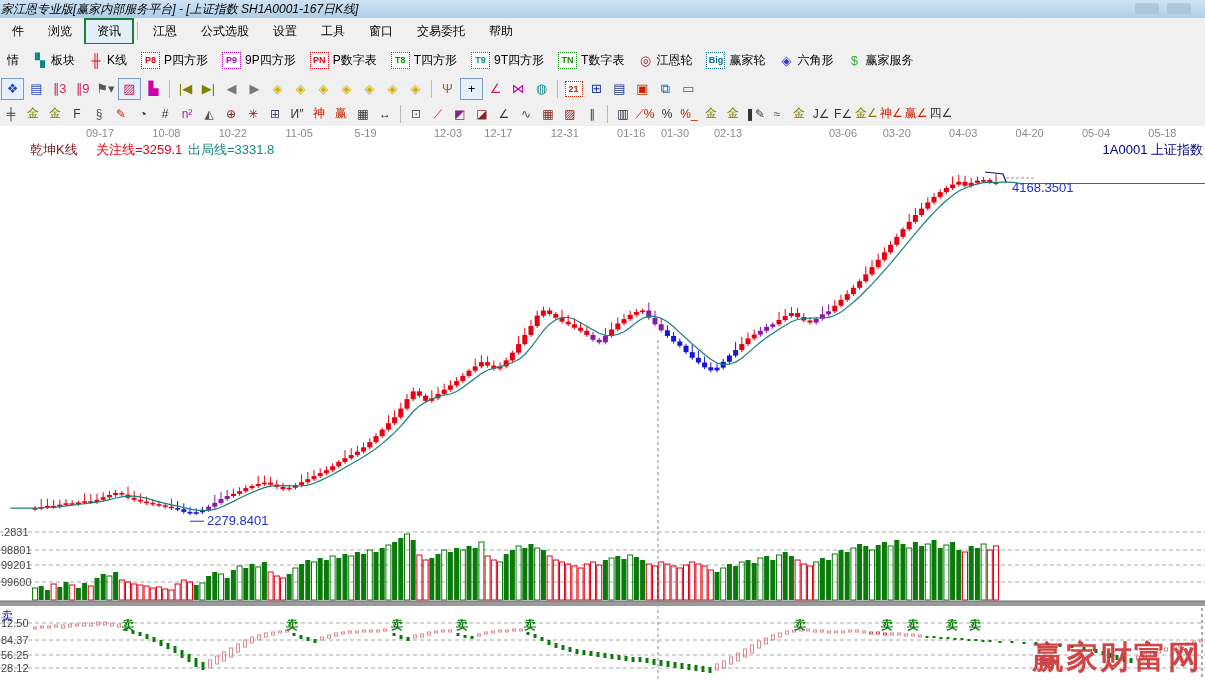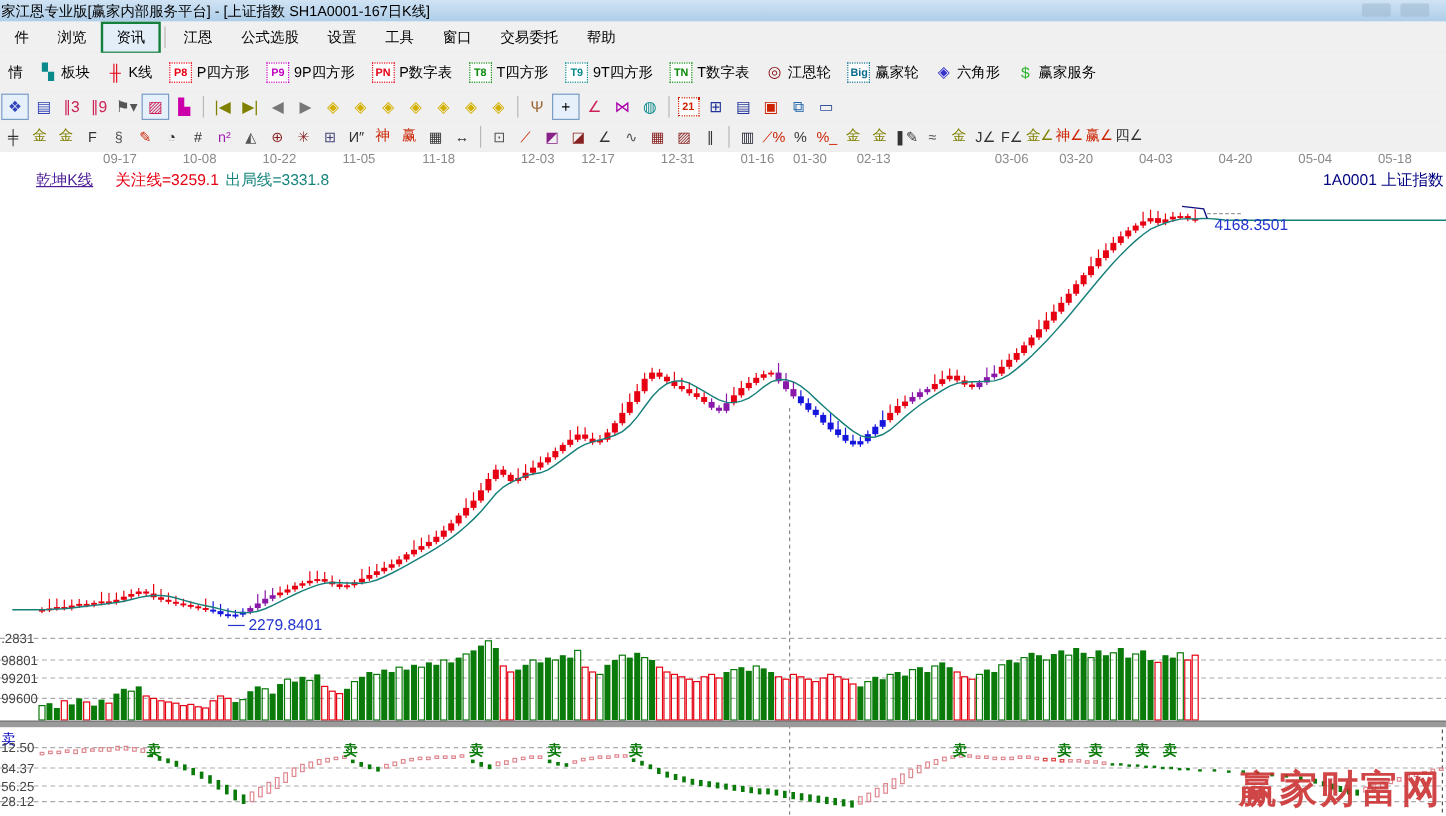--- a/index.html
+++ b/index.html
@@ -1,21 +1,21 @@
 <!DOCTYPE html>
 <html><head>
 <meta charset="utf-8">
 <style>
   html,body{margin:0;padding:0;background:#fff;}
   #app{position:relative;width:1205px;height:680px;overflow:hidden;background:#fff;
        font-family:"Liberation Sans","DejaVu Sans",sans-serif;font-size:12px;color:#000;}
   
   #titlebar{position:absolute;left:0;top:0;width:1205px;height:18px;
     background:linear-gradient(#cfe3f4,#aecde8);display:flex;align-items:center;
-    font-size:12px;color:#000;white-space:nowrap;overflow:hidden;}
+    font-size:12px;color:#000;white-space:nowrap;overflow:hidden;font-style:italic;}
   #titlebar .t{padding-left:1px;}
   .winbtns{position:absolute;right:14px;top:3px;display:flex;gap:8px;}
   .winbtns span{width:24px;height:11px;background:#9fb8cf;border-radius:2px;opacity:.55;}
   
   #menubar{position:absolute;left:0;top:18px;width:1205px;height:26px;background:#f0f0f0;
     border-bottom:1px solid #d5d5d5;display:flex;align-items:center;}
   .menu-item{padding:4px 12px;white-space:nowrap;cursor:default;}
   .menu-item.sel{background:#e3eef9;border:2px solid #15803d;padding:3px 11px;}
   .menu-sep{width:1px;height:18px;background:#b8b8b8;margin:0 3px;}
   
@@ -33,21 +33,21 @@
   .ibtn .badge{width:16px;height:14px;}
   .tb-sep{width:1px;height:18px;background:#b8b8b8;margin:0 4px;}
   .ibtn-sm{display:inline-flex;align-items:center;justify-content:center;min-width:20px;height:19px;
     margin:0 1px;font-size:12px;}
   
   #chart{position:absolute;left:0;top:126px;width:1205px;height:554px;background:#fff;}
   #dates{position:absolute;left:0;top:0;width:1205px;height:14px;}
   .dlab{position:absolute;top:1px;width:50px;margin-left:-25px;text-align:center;
     color:#8a8a8a;font-size:11px;}
   #chead{position:absolute;left:0;top:15px;width:1205px;height:16px;font-size:13px;}
-  #chead .h-name{position:absolute;left:30px;color:#4c1d95;text-decoration:underline;}
+  #chead .h-name{position:absolute;left:30px;color:#7f1d1d;}
   #chead .h-watch{position:absolute;left:96px;color:#e60012;}
   #chead .h-exit{position:absolute;left:188px;color:#18867e;}
   #chead .h-sym{position:absolute;right:2px;color:#000080;}
   #csvg{position:absolute;left:0;top:0;}
 </style>
 </head>
 <body>
 
 <div id="app">
 
@@ -208,21 +208,21 @@
       <div class="ibtn-sm" style="color: rgb(204, 34, 0);">赢∠</div>
       <div class="ibtn-sm" style="color: rgb(51, 51, 51);">四∠</div>
     </div>
 
   <div id="chart">
     <div id="dates">
         <span class="dlab" style="left: 100px;">09-17</span>
         <span class="dlab" style="left: 166.4px;">10-08</span>
         <span class="dlab" style="left: 232.8px;">10-22</span>
         <span class="dlab" style="left: 299.2px;">11-05</span>
-        <span class="dlab" style="left: 365.6px;">11-18</span>
+        <span class="dlab" style="left: 365.6px;">5-19</span>
         <span class="dlab" style="left: 448px;">12-03</span>
         <span class="dlab" style="left: 498.4px;">12-17</span>
         <span class="dlab" style="left: 564.8px;">12-31</span>
         <span class="dlab" style="left: 631.2px;">01-16</span>
         <span class="dlab" style="left: 675px;">01-30</span>
         <span class="dlab" style="left: 728px;">02-13</span>
         <span class="dlab" style="left: 843px;">03-06</span>
         <span class="dlab" style="left: 896.8px;">03-20</span>
         <span class="dlab" style="left: 963.2px;">04-03</span>
         <span class="dlab" style="left: 1029.6px;">04-20</span>

